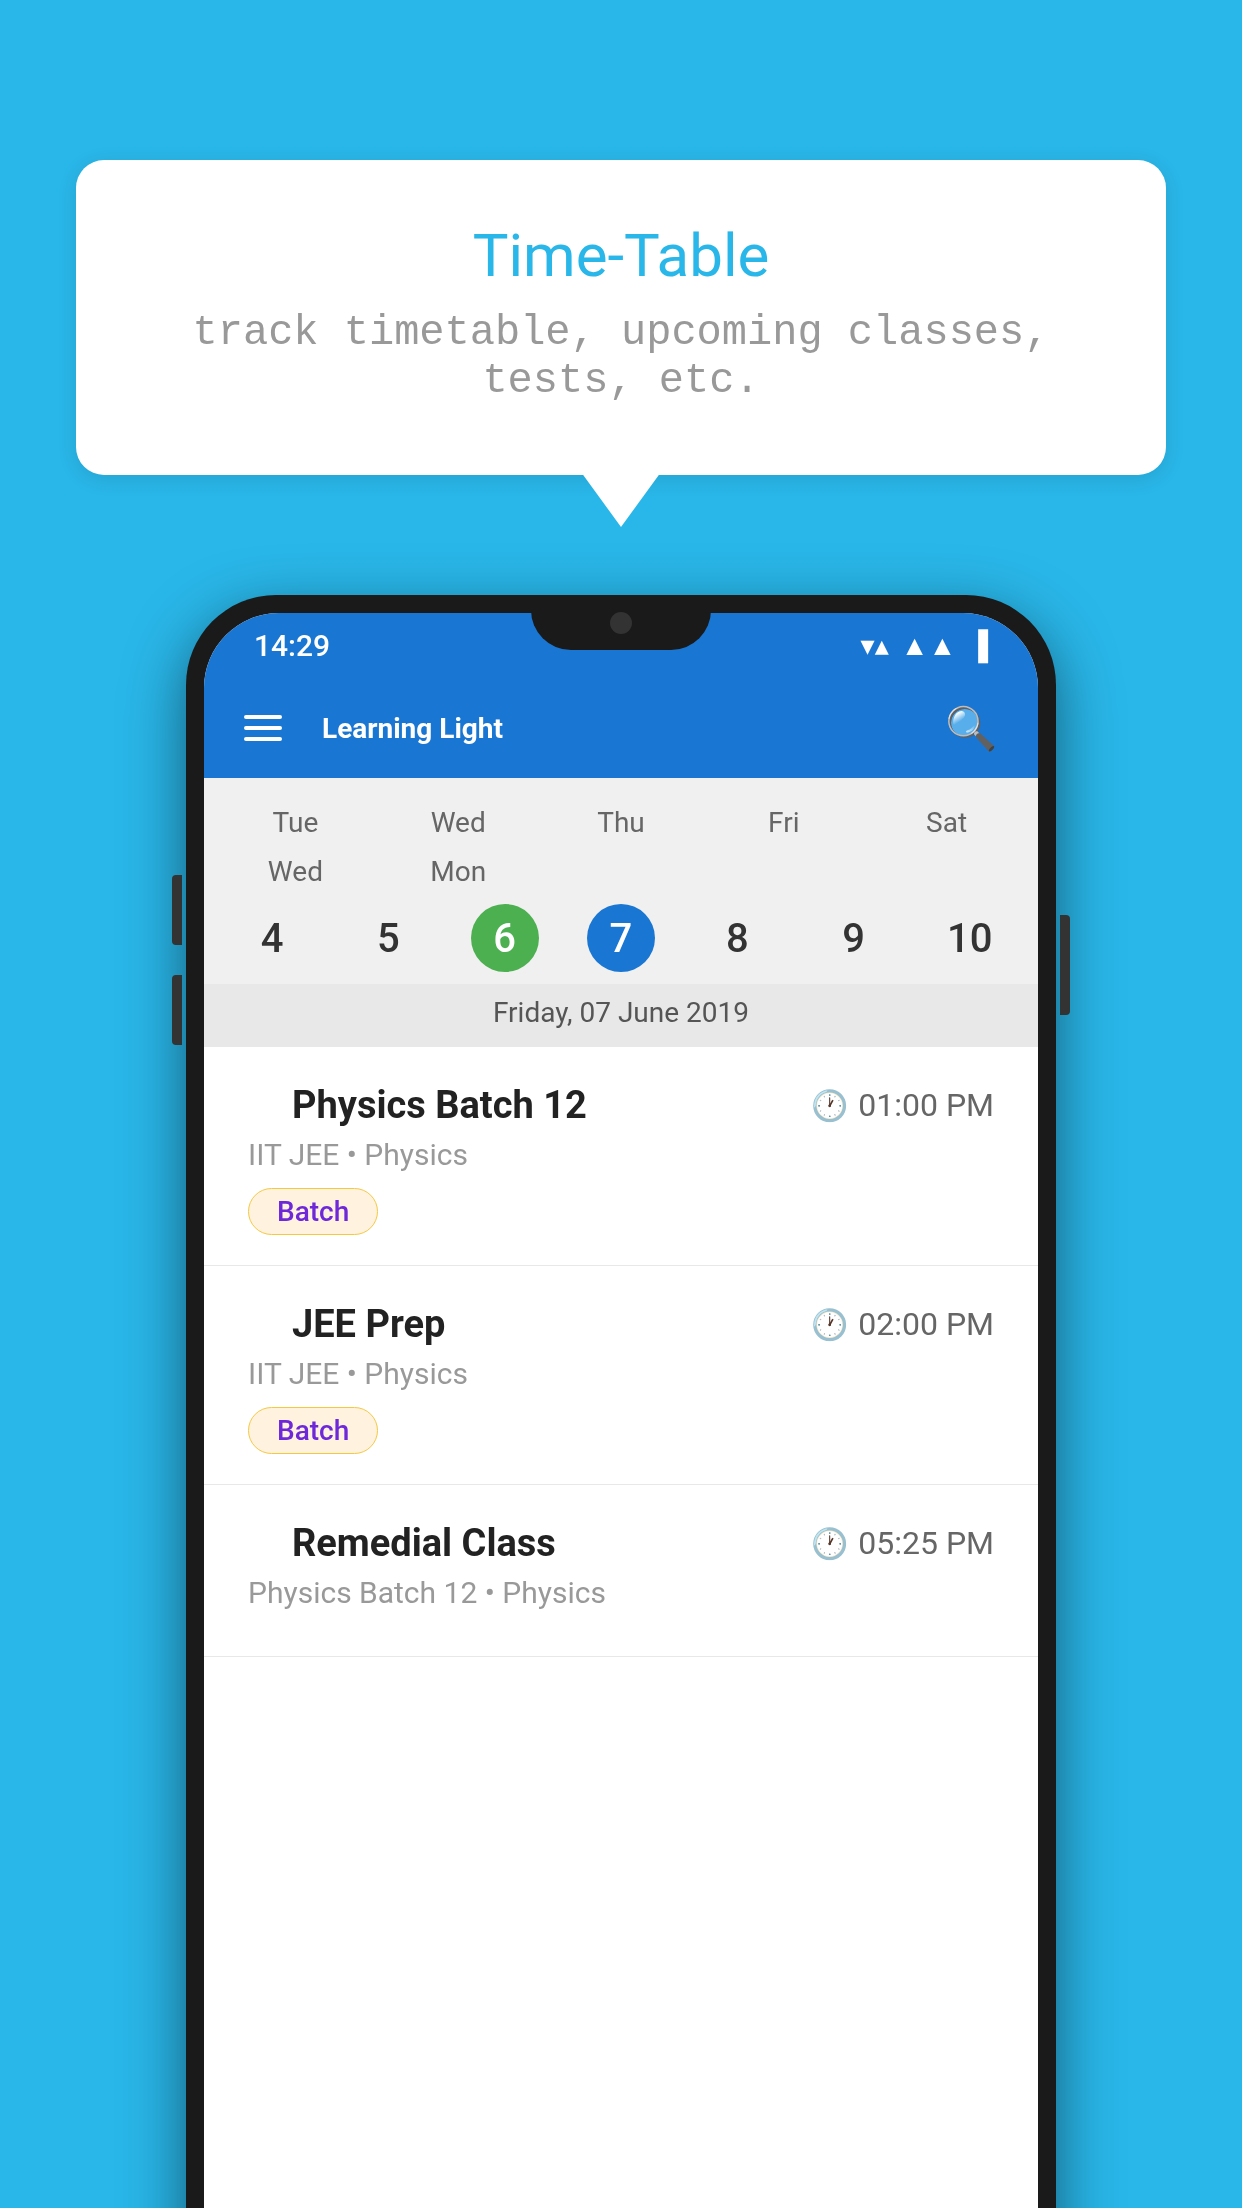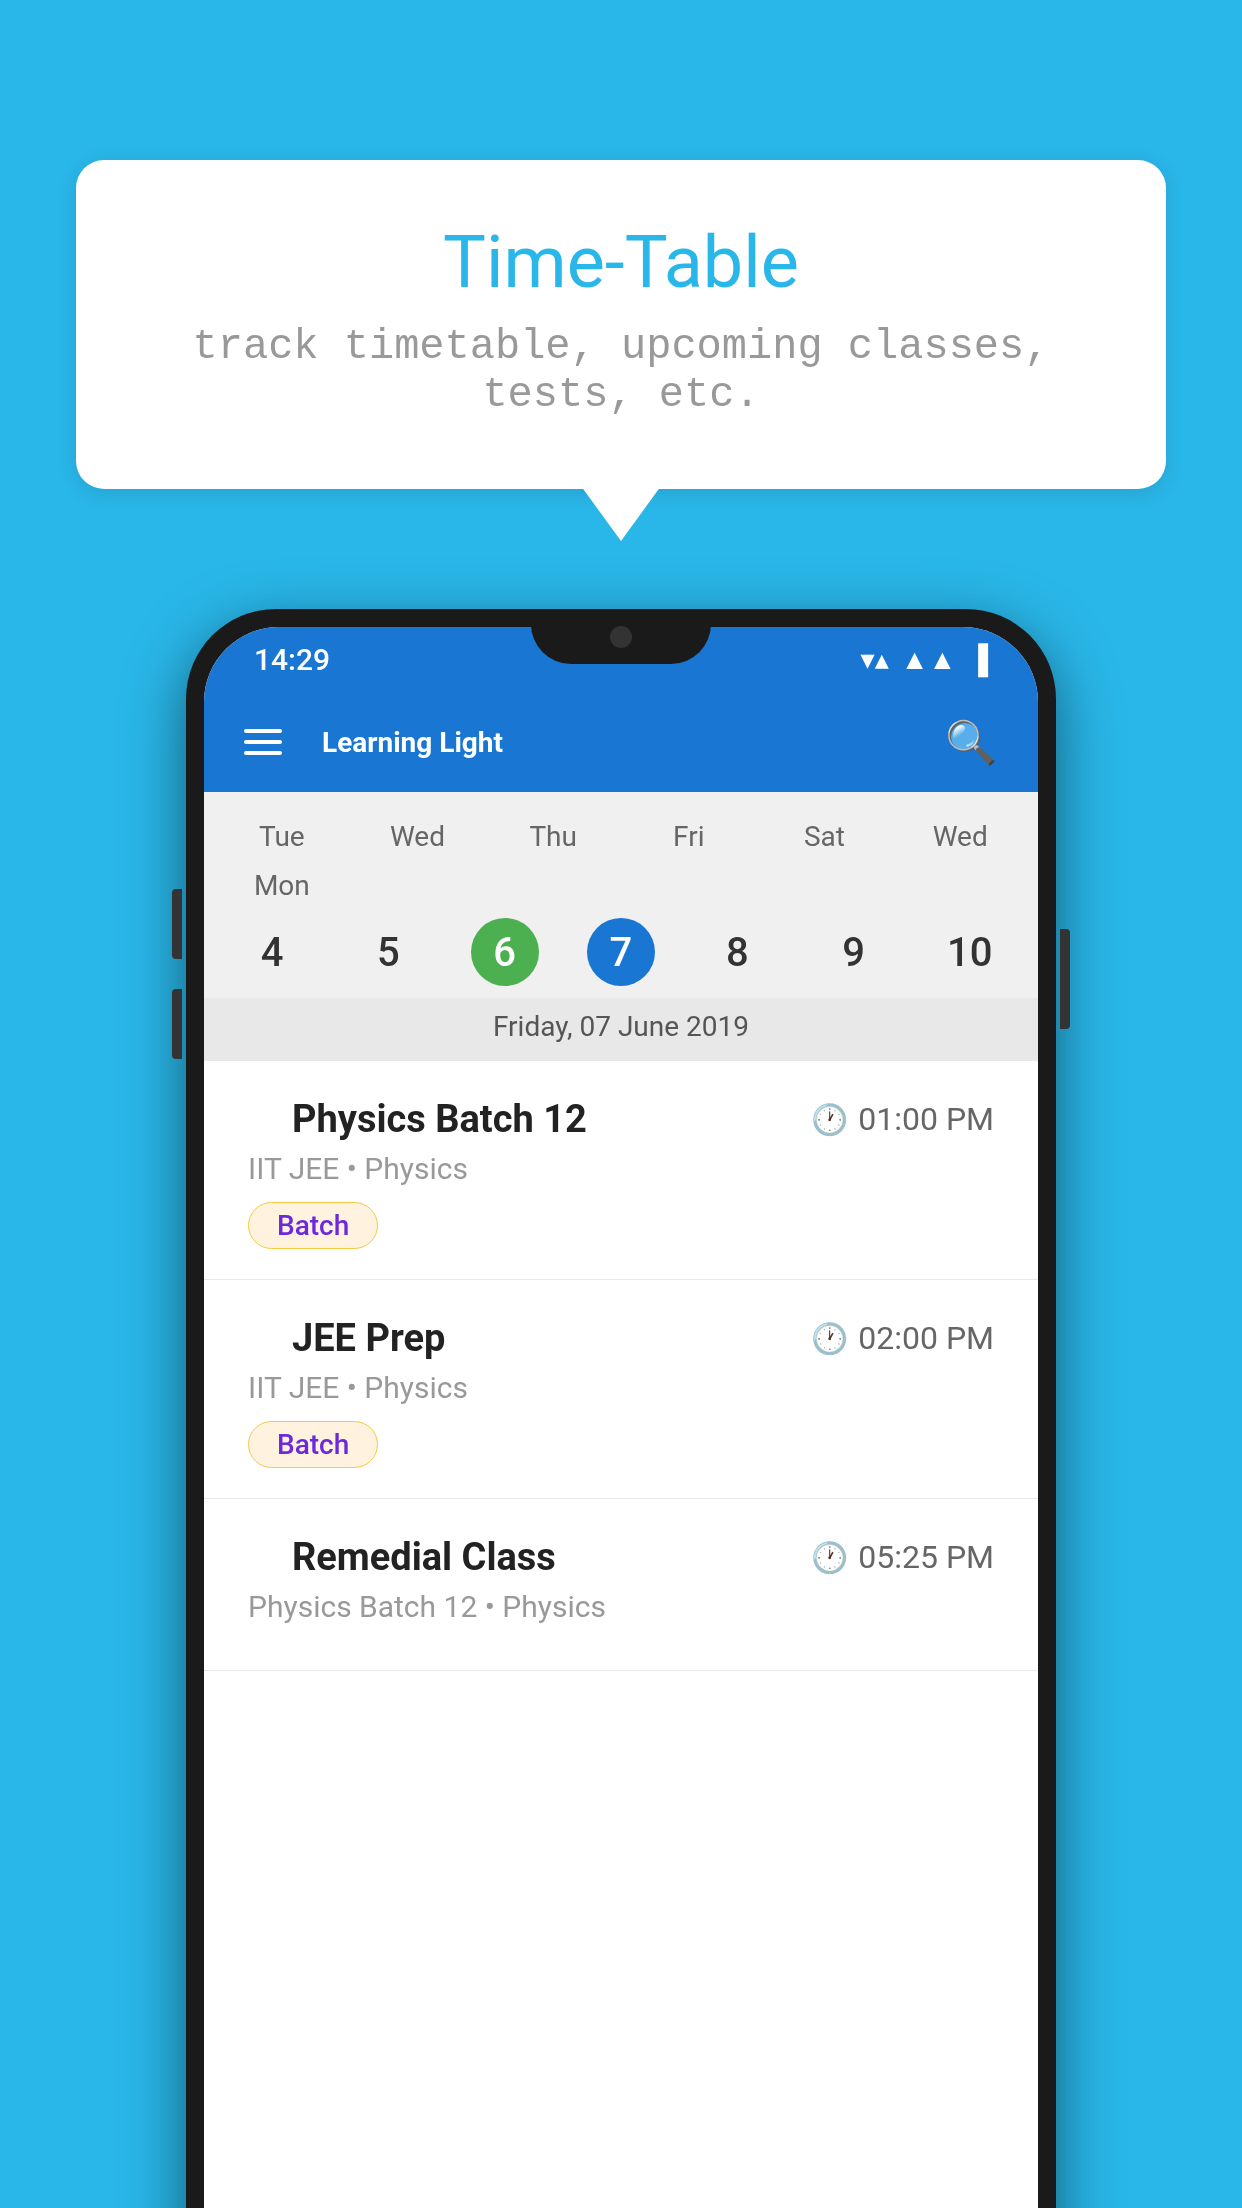--- a/index.html
+++ b/index.html
@@ -36,21 +36,21 @@
       left: 50%;
       transform: translateX(-50%);
       width: 0;
       height: 0;
       border-left: 40px solid transparent;
       border-right: 40px solid transparent;
       border-top: 55px solid white;
     }
 
     .bubble-title {
-      font-size: 72px;
+      font-size: 60px;
       color: #29B6E8;
       font-weight: 400;
       margin-bottom: 18px;
     }
 
     .bubble-subtitle {
       font-size: 42px;
       color: #999;
       font-weight: 400;
       font-family: Liberation Mono, monospace;
@@ -178,21 +178,21 @@
 
     
     .calendar-header {
       background: #f0f0f0;
       padding: 20px 0 0;
       flex-shrink: 0;
     }
 
     .day-labels {
       display: grid;
-      grid-template-columns: repeat(6, 1fr);
+      grid-template-columns: repeat(5, 1fr);
       padding: 0 10px;
     }
 
     .day-label {
       text-align: center;
       font-size: 28px;
       color: #666;
       padding: 8px 0;
     }
 

